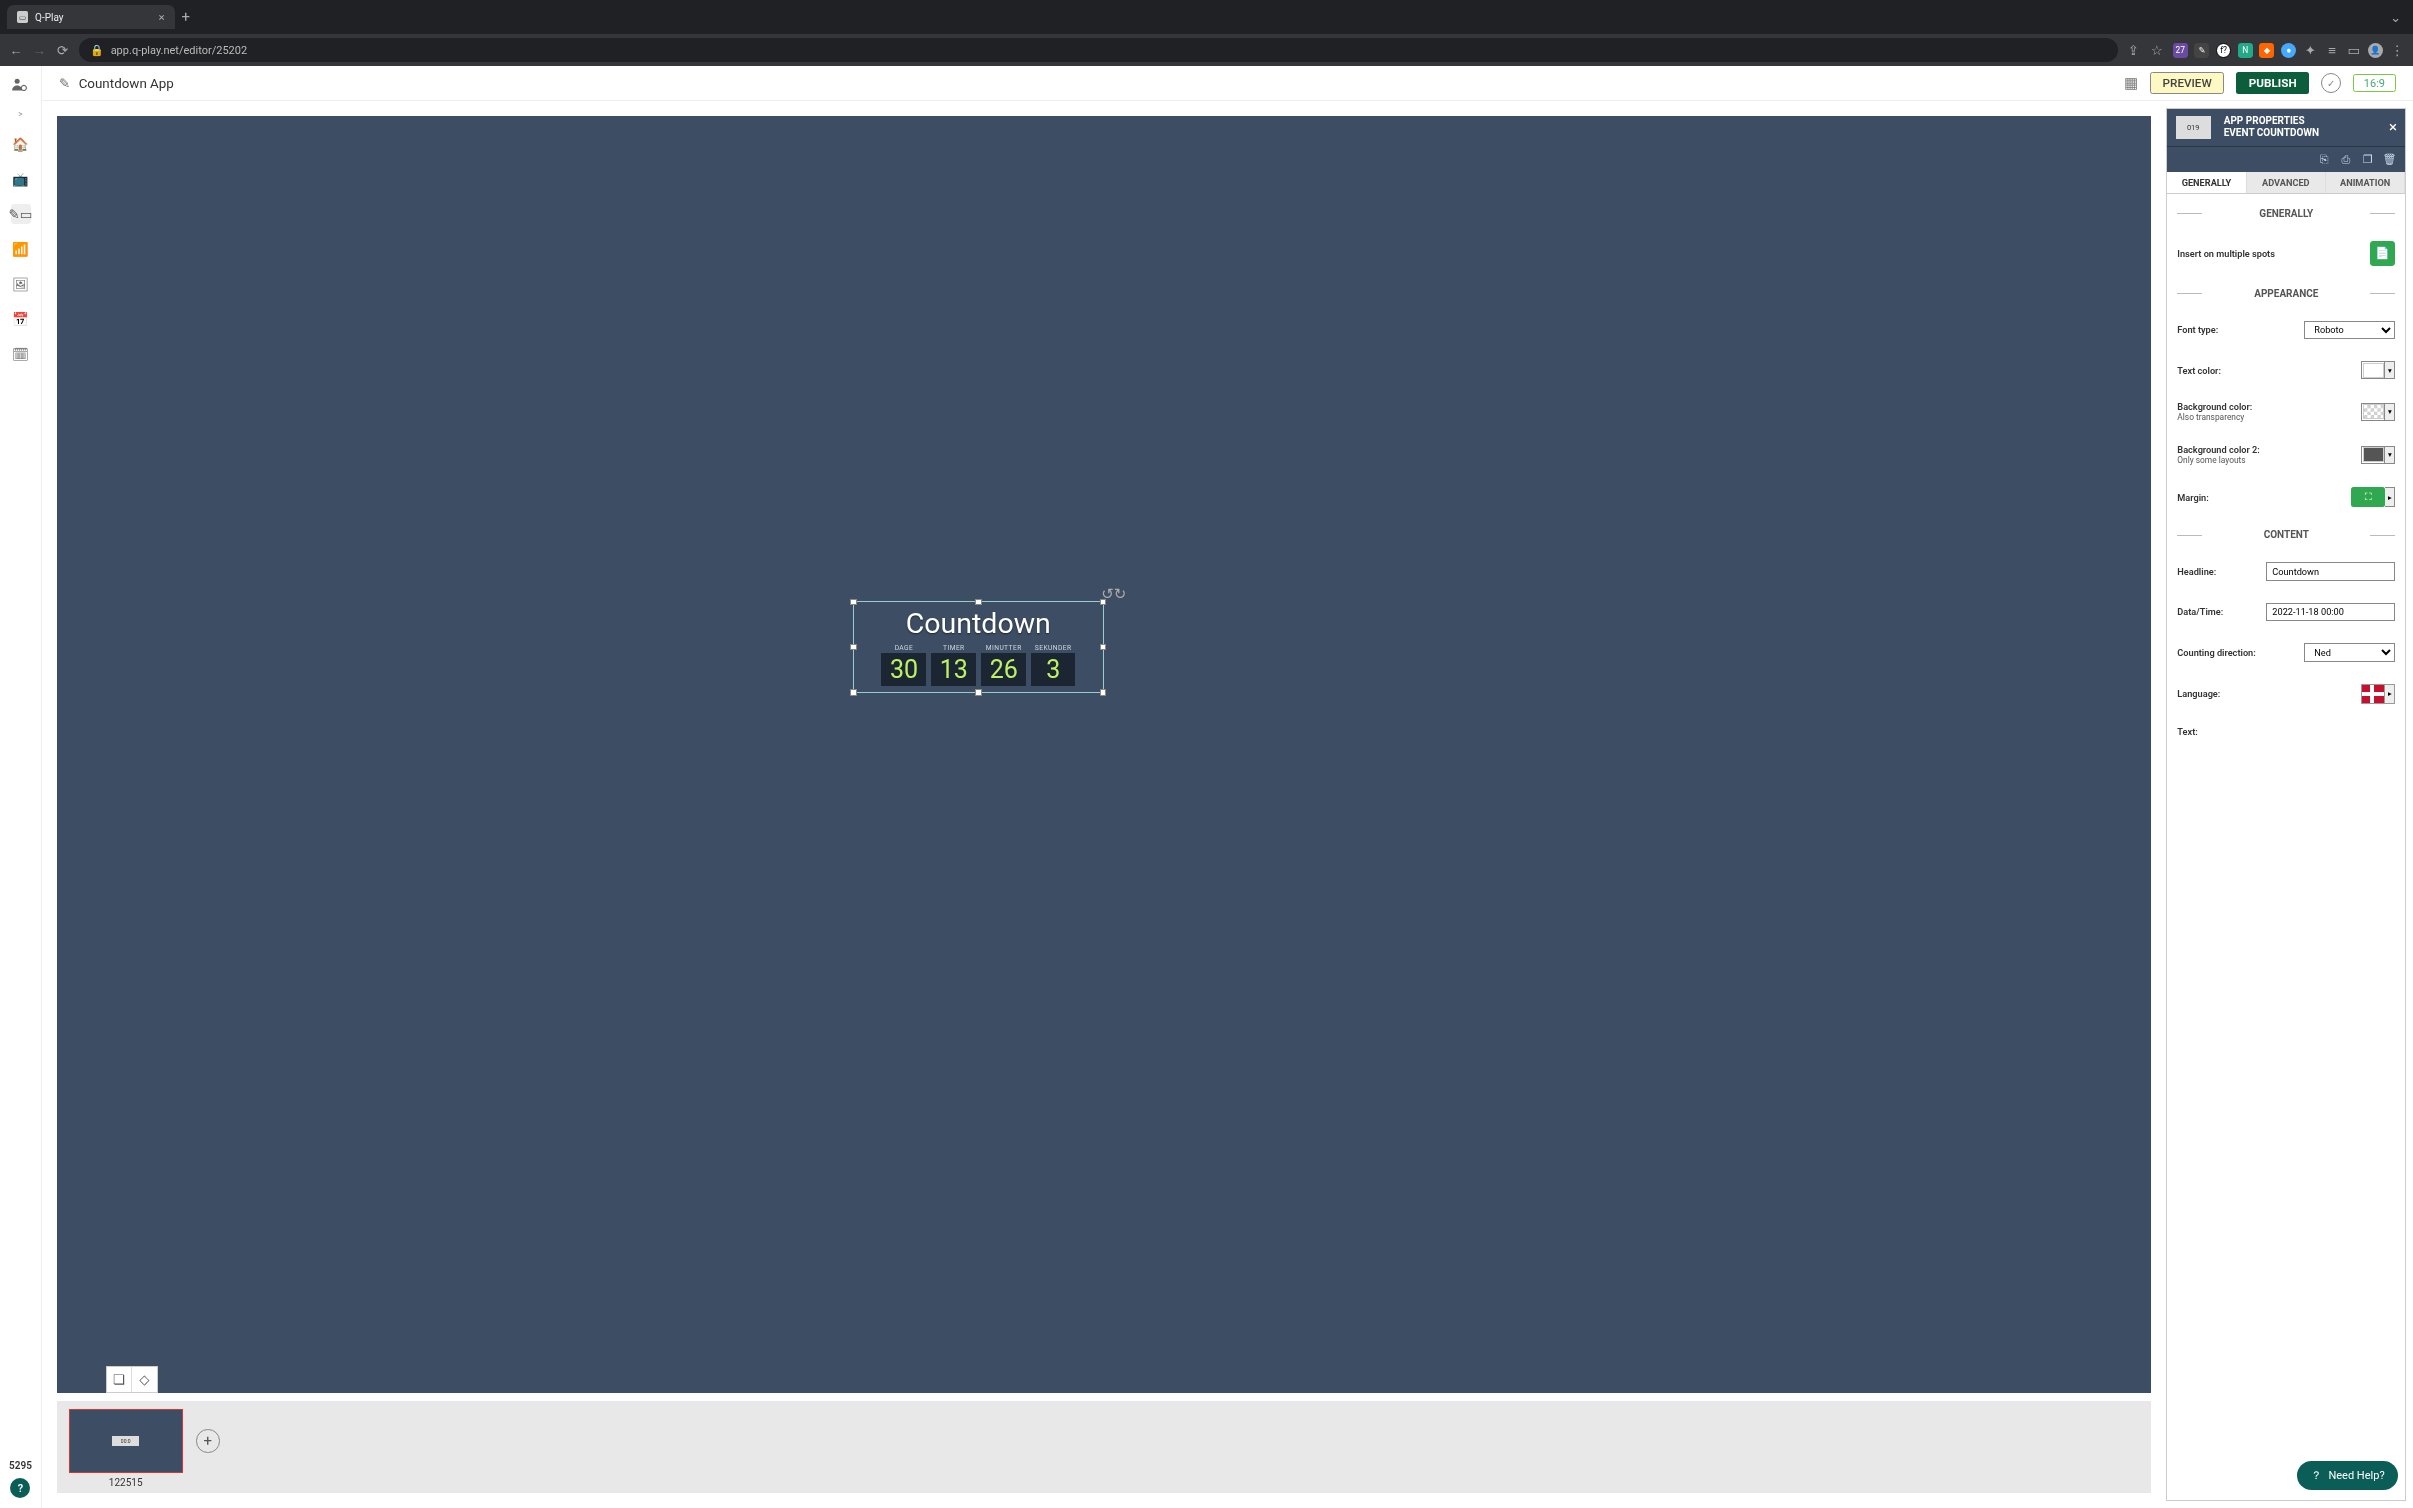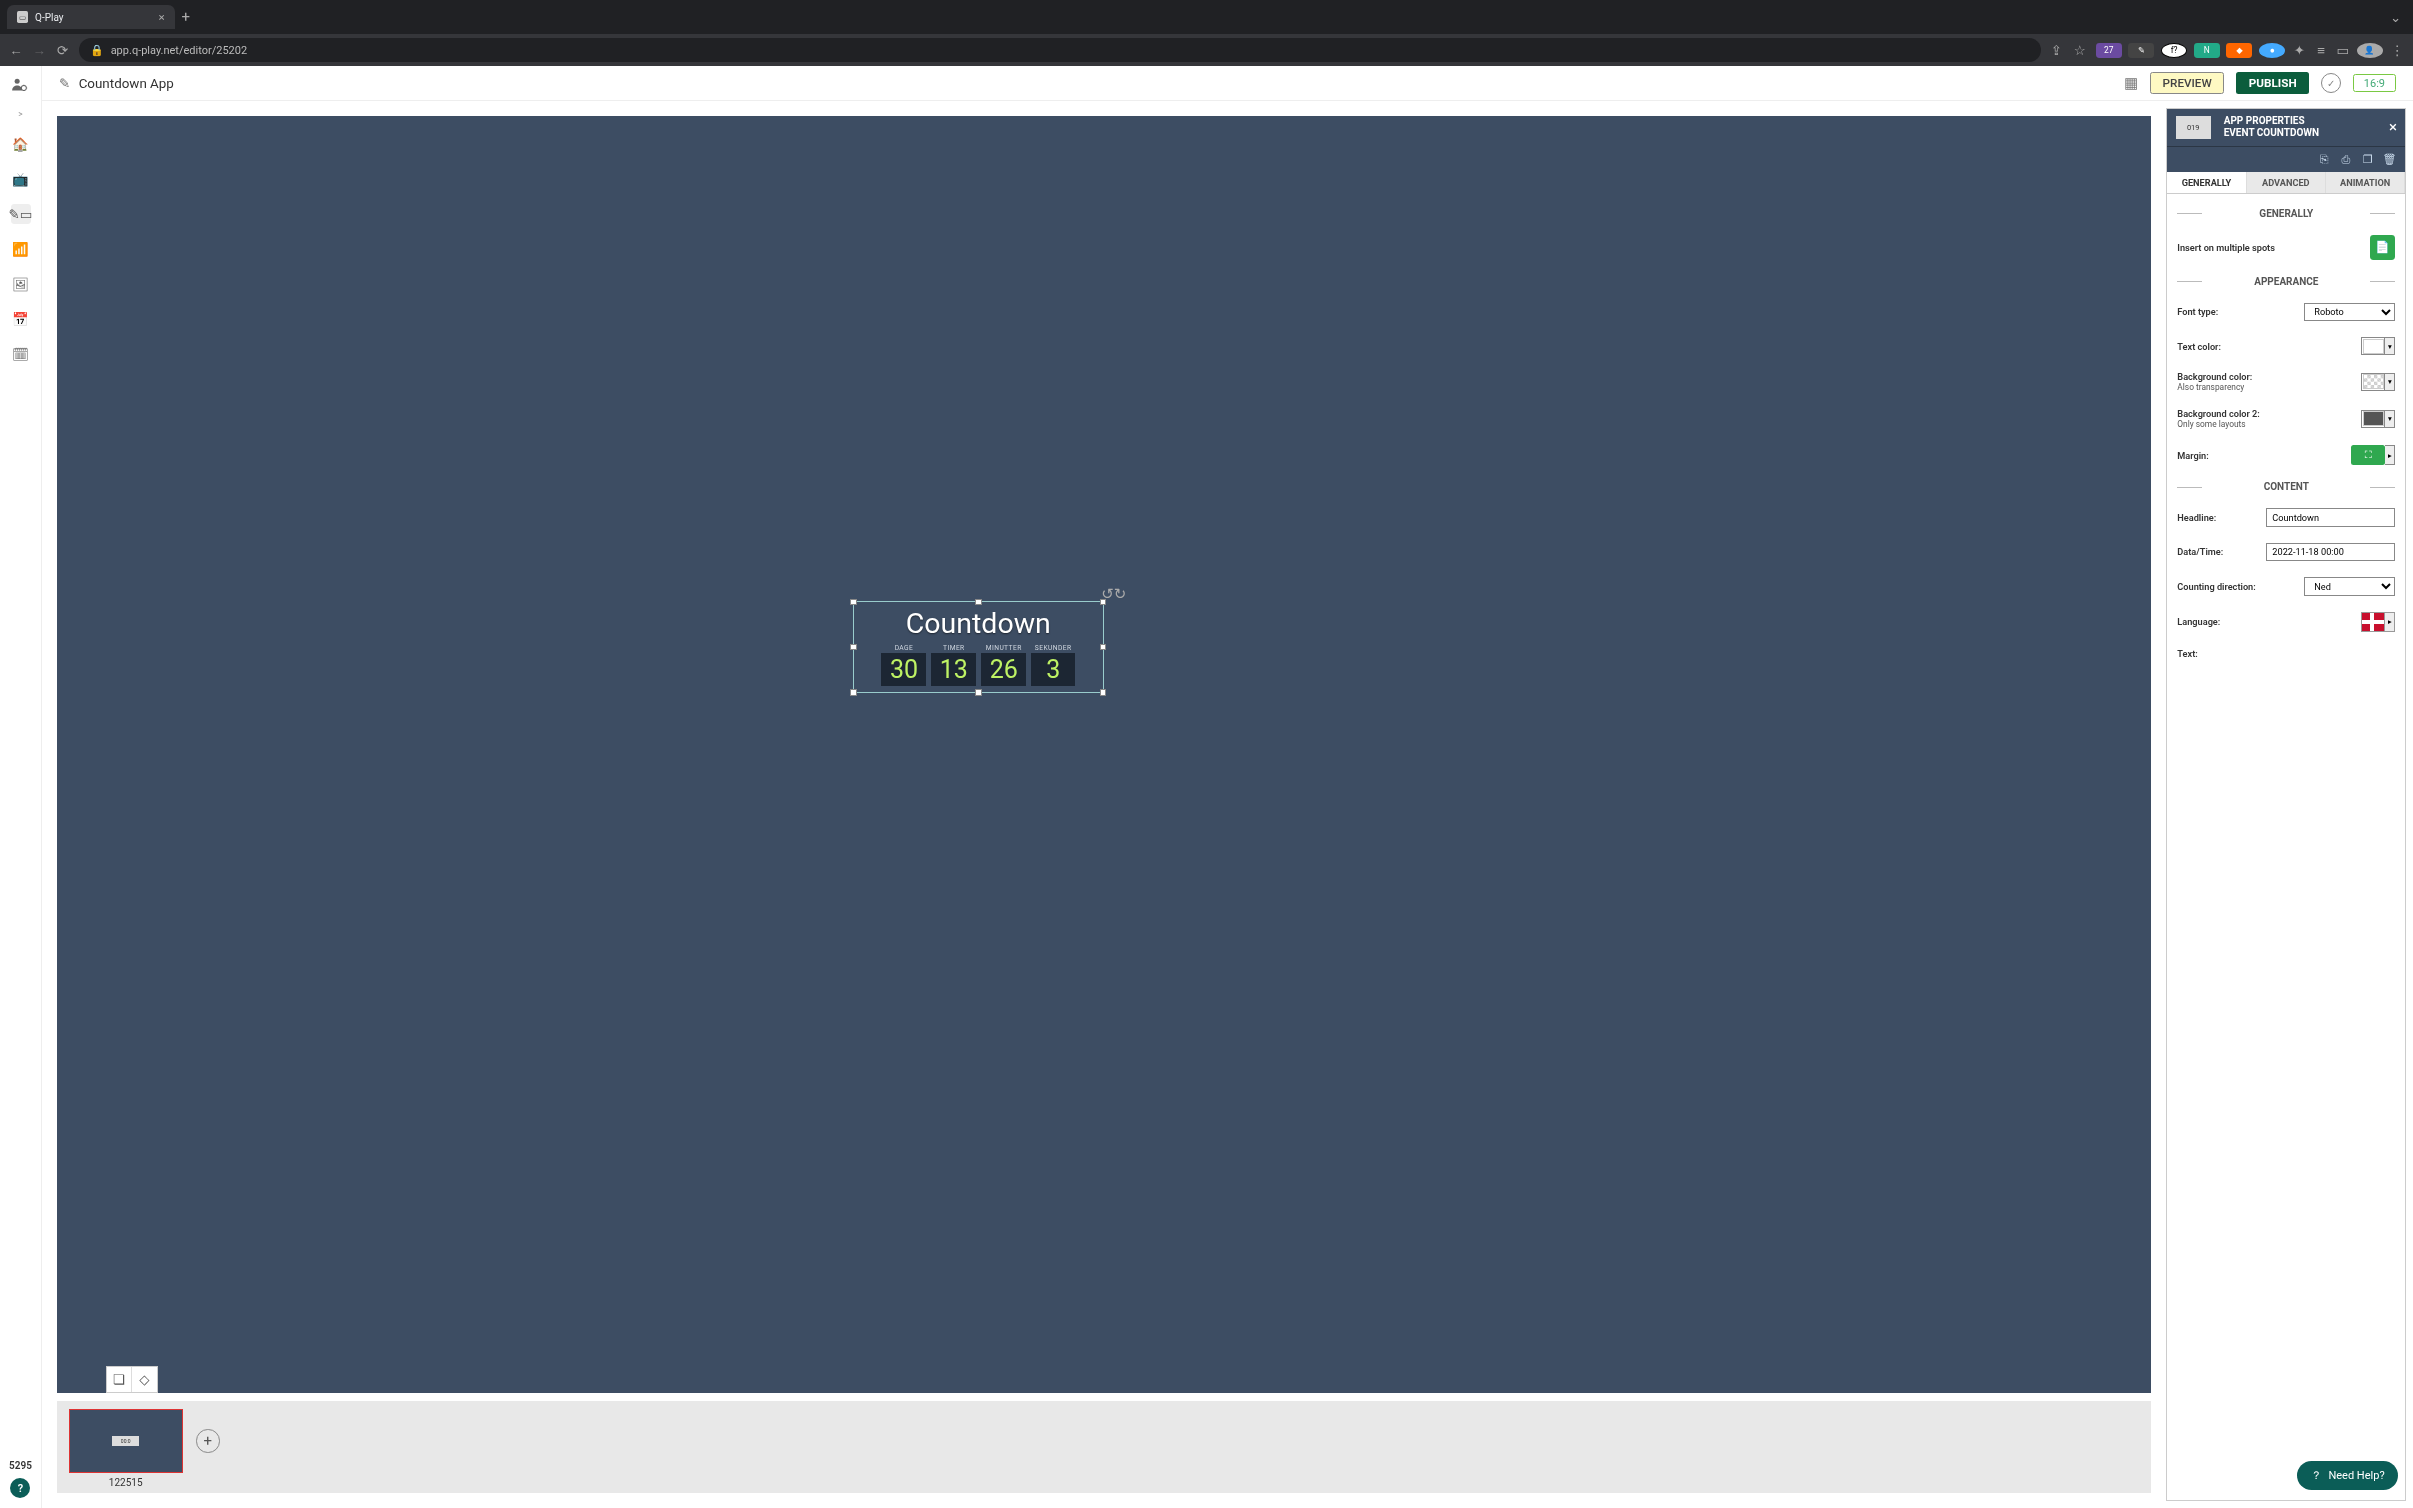--- a/index.html
+++ b/index.html
@@ -13,21 +13,21 @@
     .tab .fav { width: 11.7px; height: 11.7px; background: #ccc; border-radius: 1.7px; display:inline-flex;align-items:center;justify-content:center;font-size:7.5px;color:#333;}
     .tab .close { margin-left: auto; font-size: 11.7px; color: #aaa; cursor: pointer; }
     .tab-add { margin-left: 6.7px; color: #aaa; font-size: 15px; cursor: pointer; }
     .tab-bar .spacer { flex: 1; }
     .tab-bar .win-ctrl { color: #aaa; font-size: 13.4px; padding: 0 5px; }
 
     .addr-bar { display: flex; align-items: center; height: 32px; padding: 0 8.4px; gap: 8.4px; background:#35363a; }
     .addr-bar .nav-btn { color: #aaa; font-size: 13.4px; cursor: pointer; width: 15px; text-align: center; }
     .addr-field { flex: 1; background: #202124; border-radius: 17px; height: 23.5px; display: flex; align-items: center; padding: 0 11.7px; color: #bbb; font-size: 11px; gap: 6.7px; }
     .addr-ext { display: flex; align-items: center; gap: 6.7px; }
-    .ext-icon { width: 26px; height: 15px; border-radius: 3.4px; display: inline-flex; align-items:center; justify-content:center; font-size:8.4px; color:#fff; }
+    .ext-icon { width: 15px; height: 15px; border-radius: 3.4px; display: inline-flex; align-items:center; justify-content:center; font-size:8.4px; color:#fff; }
 
     
     .app { flex: 1; display: flex; background: #fff; min-height: 0; }
     .left-rail { width: 42px; background: #fff; border-right: 0.8px solid #eee; display: flex; flex-direction: column; align-items: center; padding-top: 8.4px; gap: 15px; }
     .rail-icon { width: 20px; height: 20px; display:flex; align-items:center; justify-content:center; color: #5a5a5a; cursor: pointer; }
     .rail-icon.active { background: #eee; border-radius: 3.4px; }
     .rail-bottom { margin-top: auto; padding-bottom: 10px; display:flex; flex-direction:column; align-items:center; gap:6.7px; font-size: 10px; font-weight:600; color: #333; }
     .help-circle { width: 20px; height: 20px; border-radius: 50%; background: #0b5d57; color: #fff; display:flex;align-items:center;justify-content:center;font-size:11px; }
 
     .main { flex: 1; display: flex; flex-direction: column; min-width: 0; }
@@ -81,21 +81,21 @@
     .props-iconbar { background: #3d4d63; display:flex; justify-content:flex-end; gap:3.4px; padding: 3.4px 6.7px; }
     .props-iconbar .pi { width:18.4px;height:18.4px;display:flex;align-items:center;justify-content:center;color:#cde;font-size:11px;cursor:pointer;}
     .props-tabs { display: flex; border-bottom: 0.8px solid #ccc; }
     .ptab { flex: 1; text-align:center; padding: 5px 0; font-size: 9.2px; font-weight: bold; color: #555; cursor:pointer; border-right:0.8px solid #ddd;}
     .ptab.active { background: #fff; color: #333; }
     .ptab:not(.active){ background:#e9e9e9;}
     .props-body { flex:1; overflow-y:auto; padding: 6.7px 10px 10px; }
     .section-title { text-align: center; font-weight: bold; color: #555; font-size: 10px; margin: 6.7px 0; position: relative; }
     .section-title::before, .section-title::after { content:""; position:absolute; top:50%; width:25px; border-top:0.8px solid #bbb; }
     .section-title::before{left:0}.section-title::after{right:0}
-    .field-row { display: flex; align-items: center; justify-content: space-between; margin: 16px 0; gap: 6.7px; }
+    .field-row { display: flex; align-items: center; justify-content: space-between; margin: 22px 0; gap: 6.7px; }
     .field-label { font-size: 9.2px; color: #333; font-weight: 600; }
     .field-label.sub { font-weight: 400; color:#555; font-size: 8.4px; display:block; }
     .select, .text-input { border: 0.8px solid #888; padding: 1.7px 5px; font-size: 9.2px; background:#fff; min-width: 91px; height: 18.4px; }
     .color-swatch { width: 34px; height: 18.4px; border: 0.8px solid #888; display:flex; align-items:stretch; }
     .swatch-inner { flex:1; border:0.8px solid #ccc; margin:0.8px; }
     .swatch-arrow { width:10px; background:#eee; border-left:0.8px solid #888; display:flex;align-items:center;justify-content:center;font-size:7.5px;}
     .margin-btn { width: 34px; height: 20px; background: #2fa84f; border-radius: 2.5px; display:flex;align-items:center;justify-content:center;color:#fff;font-size:10px;}
     .insert-btn { width: 25px; height: 25px; background: #2fa84f; border-radius: 3.4px; display:flex;align-items:center;justify-content:center;color:#fff;font-size:11.7px; cursor:pointer;}
     .flag-btn { width: 34px; height: 20px; display:flex; align-items:stretch; border:0.8px solid #999;}
     .flag-inner { flex:1; background: linear-gradient(to bottom, #c8102e 40%, #fff 40%, #fff 60%, #c8102e 60%); position:relative;}

